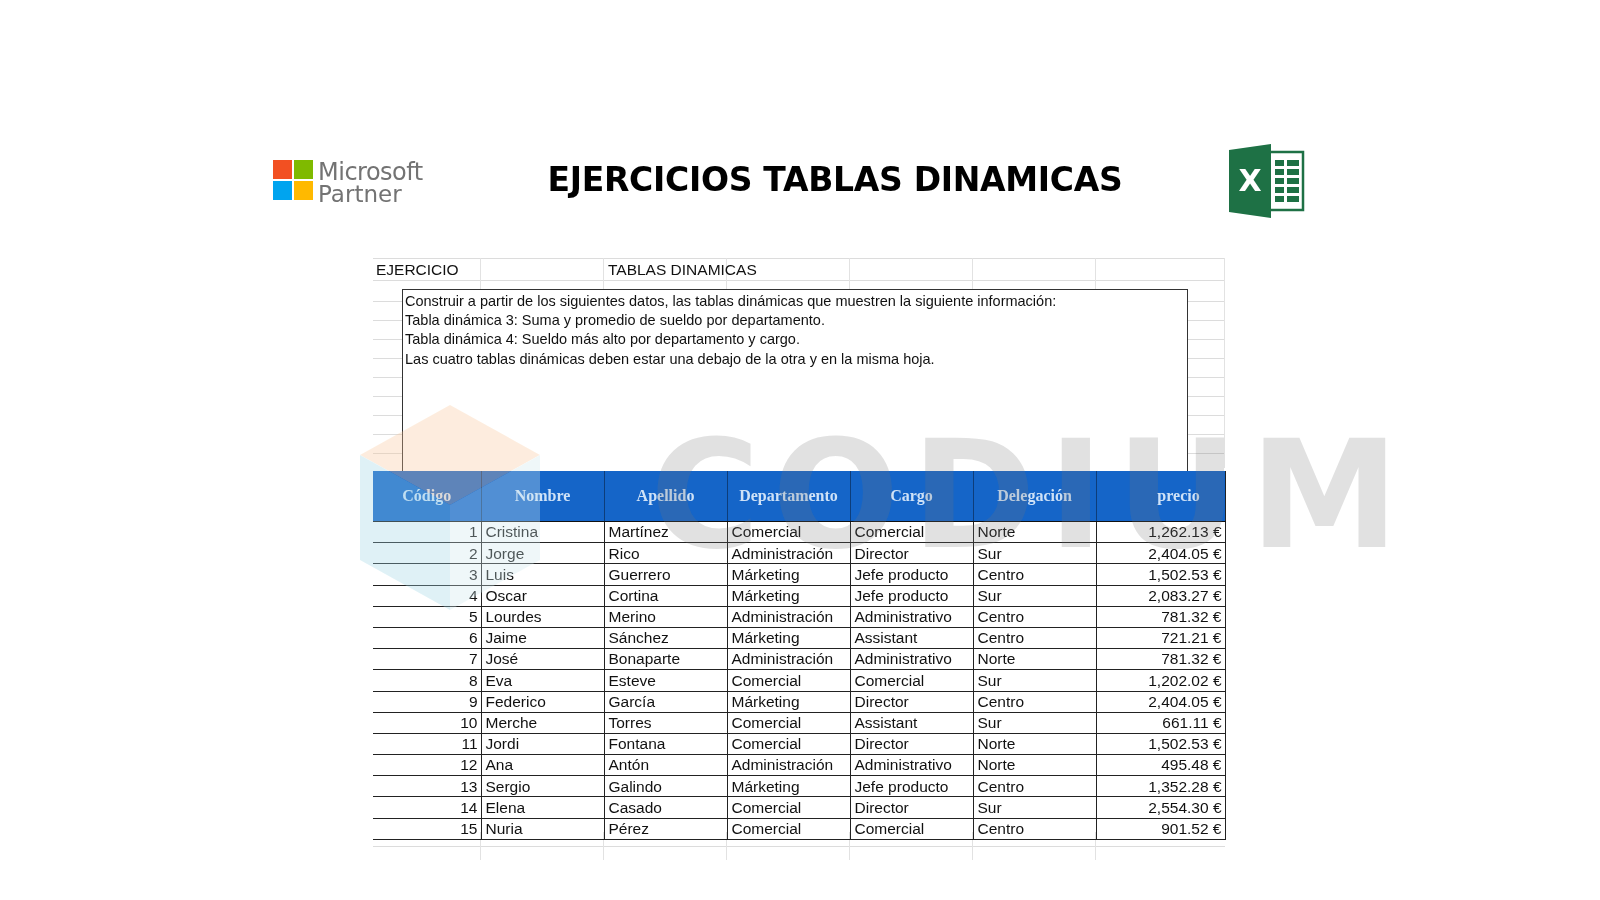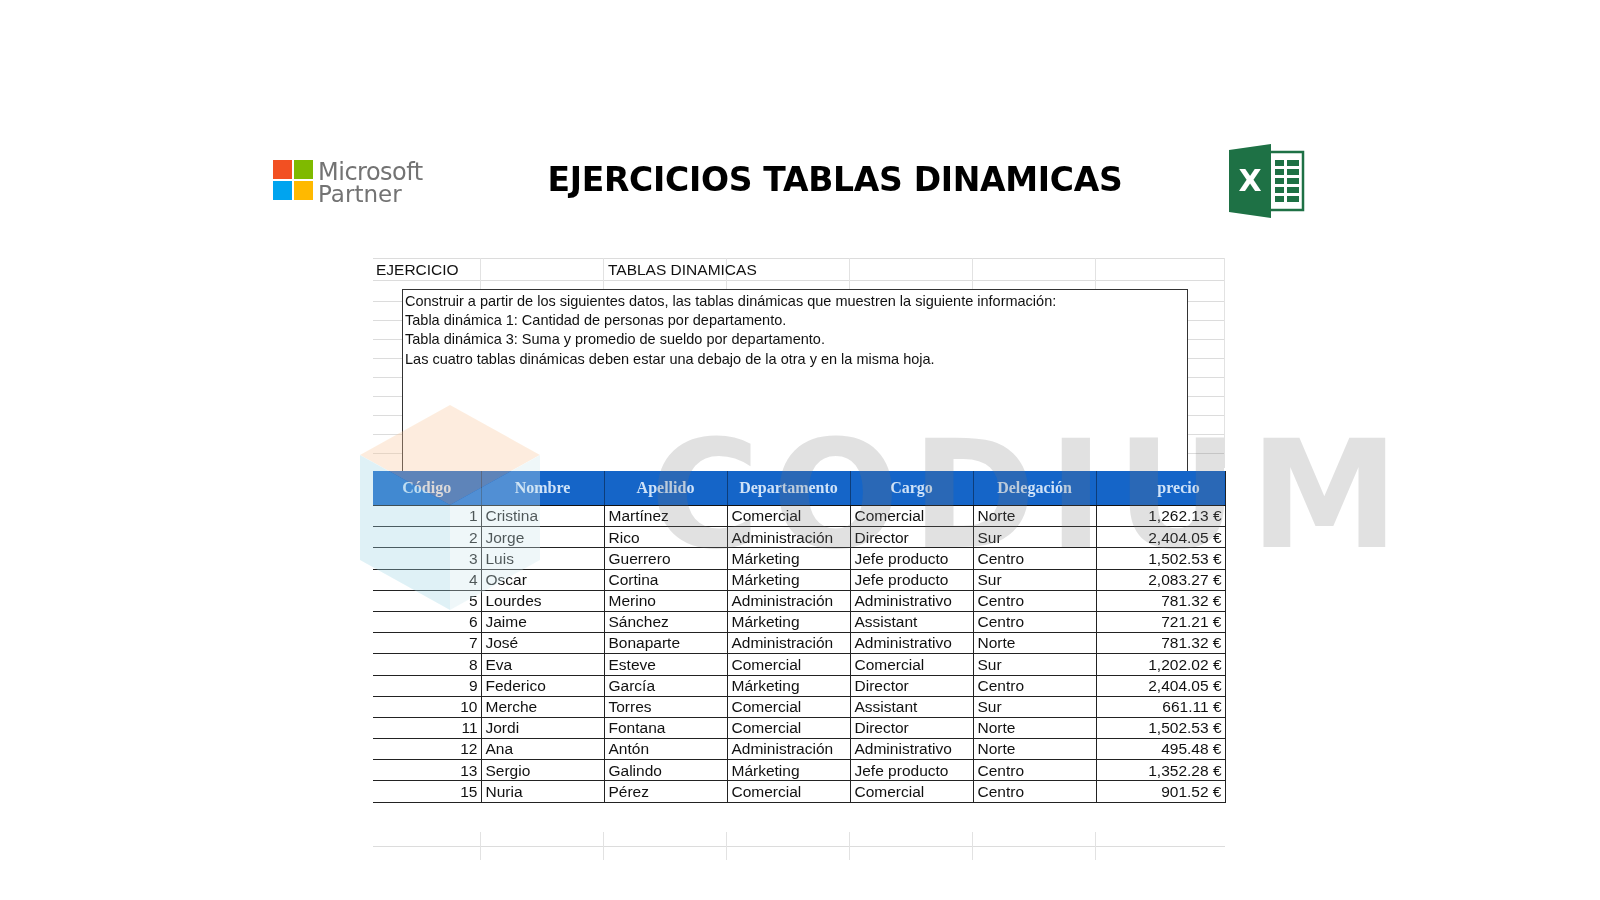--- a/index.html
+++ b/index.html
@@ -31,21 +31,21 @@
     .instructions div { font-size: 14.5px; line-height: 19.2px; color: #111; white-space: nowrap; }
 
     
     .watermark-cube { position: absolute; left: 360px; top: 405px; width: 180px; height: 205px; opacity: 0.32; pointer-events: none; }
     .watermark-text { position: absolute; left: 650px; top: 420px; font-family: "DejaVu Sans", sans-serif; font-weight: bold;
       font-size: 150px; letter-spacing: 12px; color: rgba(120,120,120,0.22); pointer-events: none; line-height: 1; }
 
     
     table.data { position: absolute; left: 373px; top: 471px; border-collapse: collapse; table-layout: fixed; width: 852px; }
     table.data th { background: #1565c8; color: #cfe2f7; font-family: "Liberation Serif", serif; font-weight: bold;
-      font-size: 16px; height: 22px; padding: 8px 4px; border-right: 1px solid #0d3d7a; border-bottom: 1.5px solid #111; text-align: center; }
+      font-size: 16px; height: 22px; padding: 16px 4px; border-right: 1px solid #0d3d7a; border-bottom: 1.5px solid #111; text-align: center; }
     table.data th.left { text-align: center; padding-left: 40px; }
     table.data td { font-size: 15.5px; height: 21.2px; padding: 0 4px; border-bottom: 1.5px solid #222; border-right: 1.5px solid #222; white-space: nowrap; overflow: hidden; color: #111; line-height: 1; }
     table.data td:last-child, table.data th:last-child { border-right: 1.5px solid #222; }
     table.data td.num { text-align: right; padding-right: 3px; }
     table.data td.small { font-size: 13.5px; }
     table.data tr td:first-child { border-left: none; }
   </style>
 </head>
 <body>
 
@@ -107,22 +107,22 @@
   <div class="gridline-v" style="left:353px;top:576px;height:28px"></div>
   <div class="gridline-v" style="left:476px;top:576px;height:28px"></div>
   <div class="gridline-v" style="left:599px;top:576px;height:28px"></div>
   <div class="gridline-v" style="left:722px;top:576px;height:28px"></div>
 
   <div class="cell-text" style="left:3px;top:5px">EJERCICIO</div>
   <div class="cell-text" style="left:235px;top:5px">TABLAS DINAMICAS</div>
 
   <div class="instructions">
     <div>Construir a partir de los siguientes datos, las tablas dinámicas que muestren la siguiente información:</div>
-    <div>Tabla dinámica 1: Cantidad de personas por departamento.</div>
     <div>Tabla dinámica 3:  Suma y promedio de sueldo por departamento.</div>
+    <div>Tabla dinámica 4: Sueldo más alto por departamento y cargo.</div>
     <div>Las cuatro tablas dinámicas deben estar una debajo de la otra y en la misma hoja.</div>
   </div>
 </div>
 
 <table class="data">
   <colgroup>
     <col style="width:108px">
       <col style="width:123px">
       <col style="width:123px">
       <col style="width:123px">
@@ -253,20 +253,29 @@
       <tr>
         <td class="num">13</td>
         <td>Sergio</td>
         <td>Galindo</td>
         <td>Márketing</td>
         <td>Jefe producto</td>
         <td>Centro</td>
         <td class="num">1,352.28 €</td>
       </tr>
       <tr>
+        <td class="num">14</td>
+        <td>Elena</td>
+        <td>Casado</td>
+        <td>Comercial</td>
+        <td>Director</td>
+        <td>Sur</td>
+        <td class="num">2,554.30 €</td>
+      </tr>
+      <tr>
         <td class="num">15</td>
         <td>Nuria</td>
         <td>Pérez</td>
         <td>Comercial</td>
         <td>Comercial</td>
         <td>Centro</td>
         <td class="num">901.52 €</td>
       </tr>
     </tbody>
 </table>

